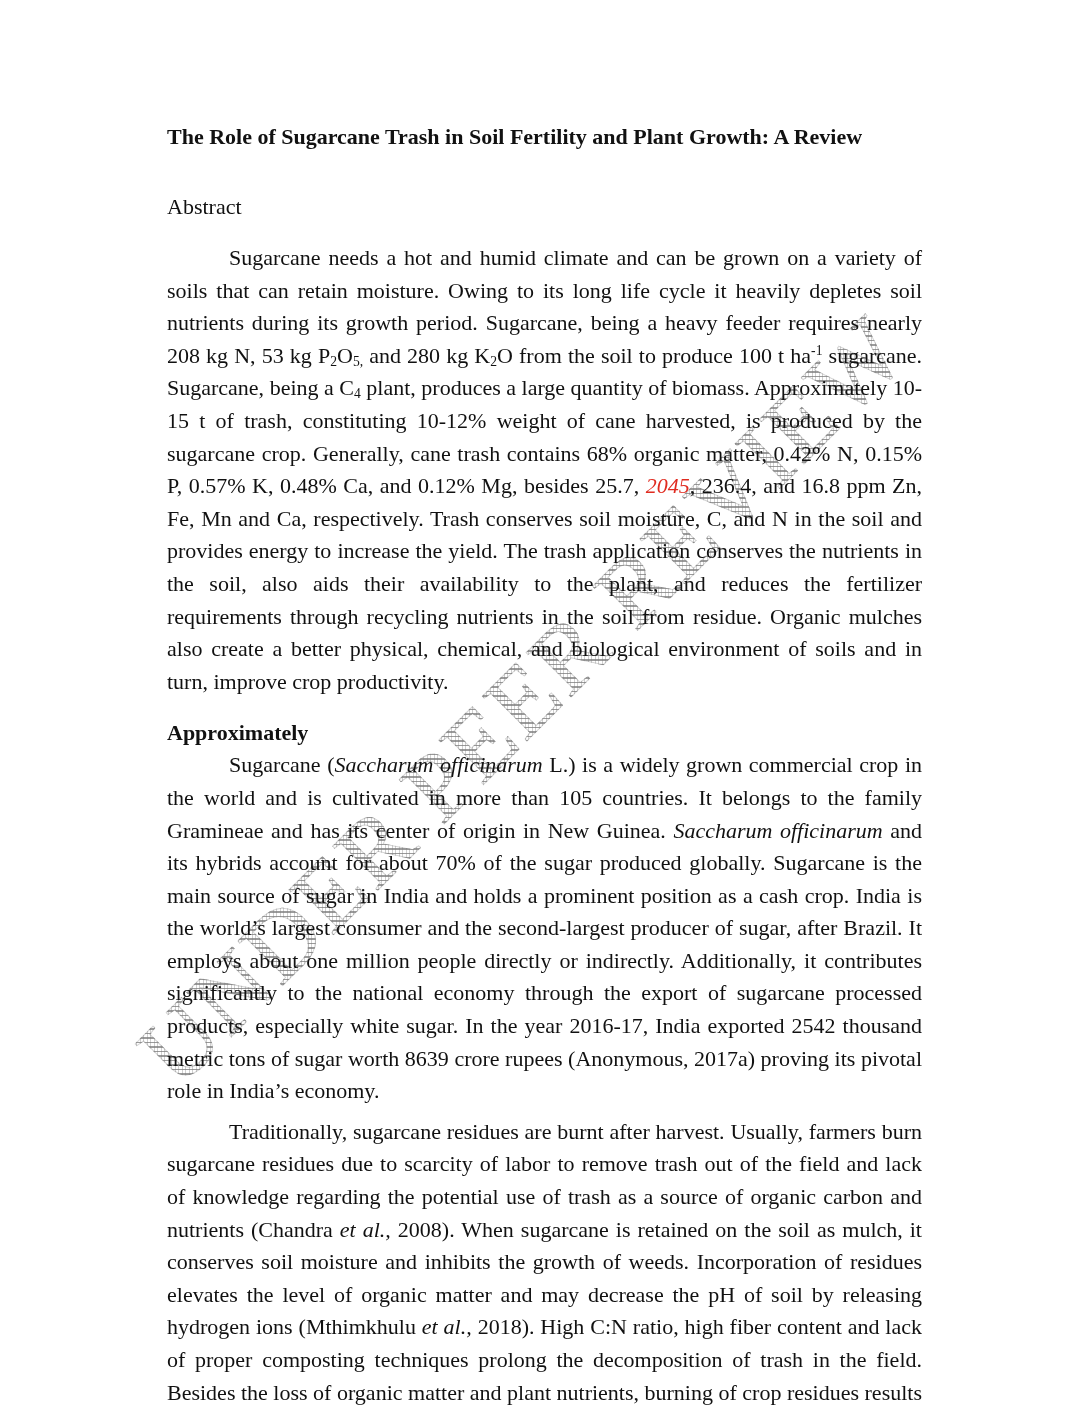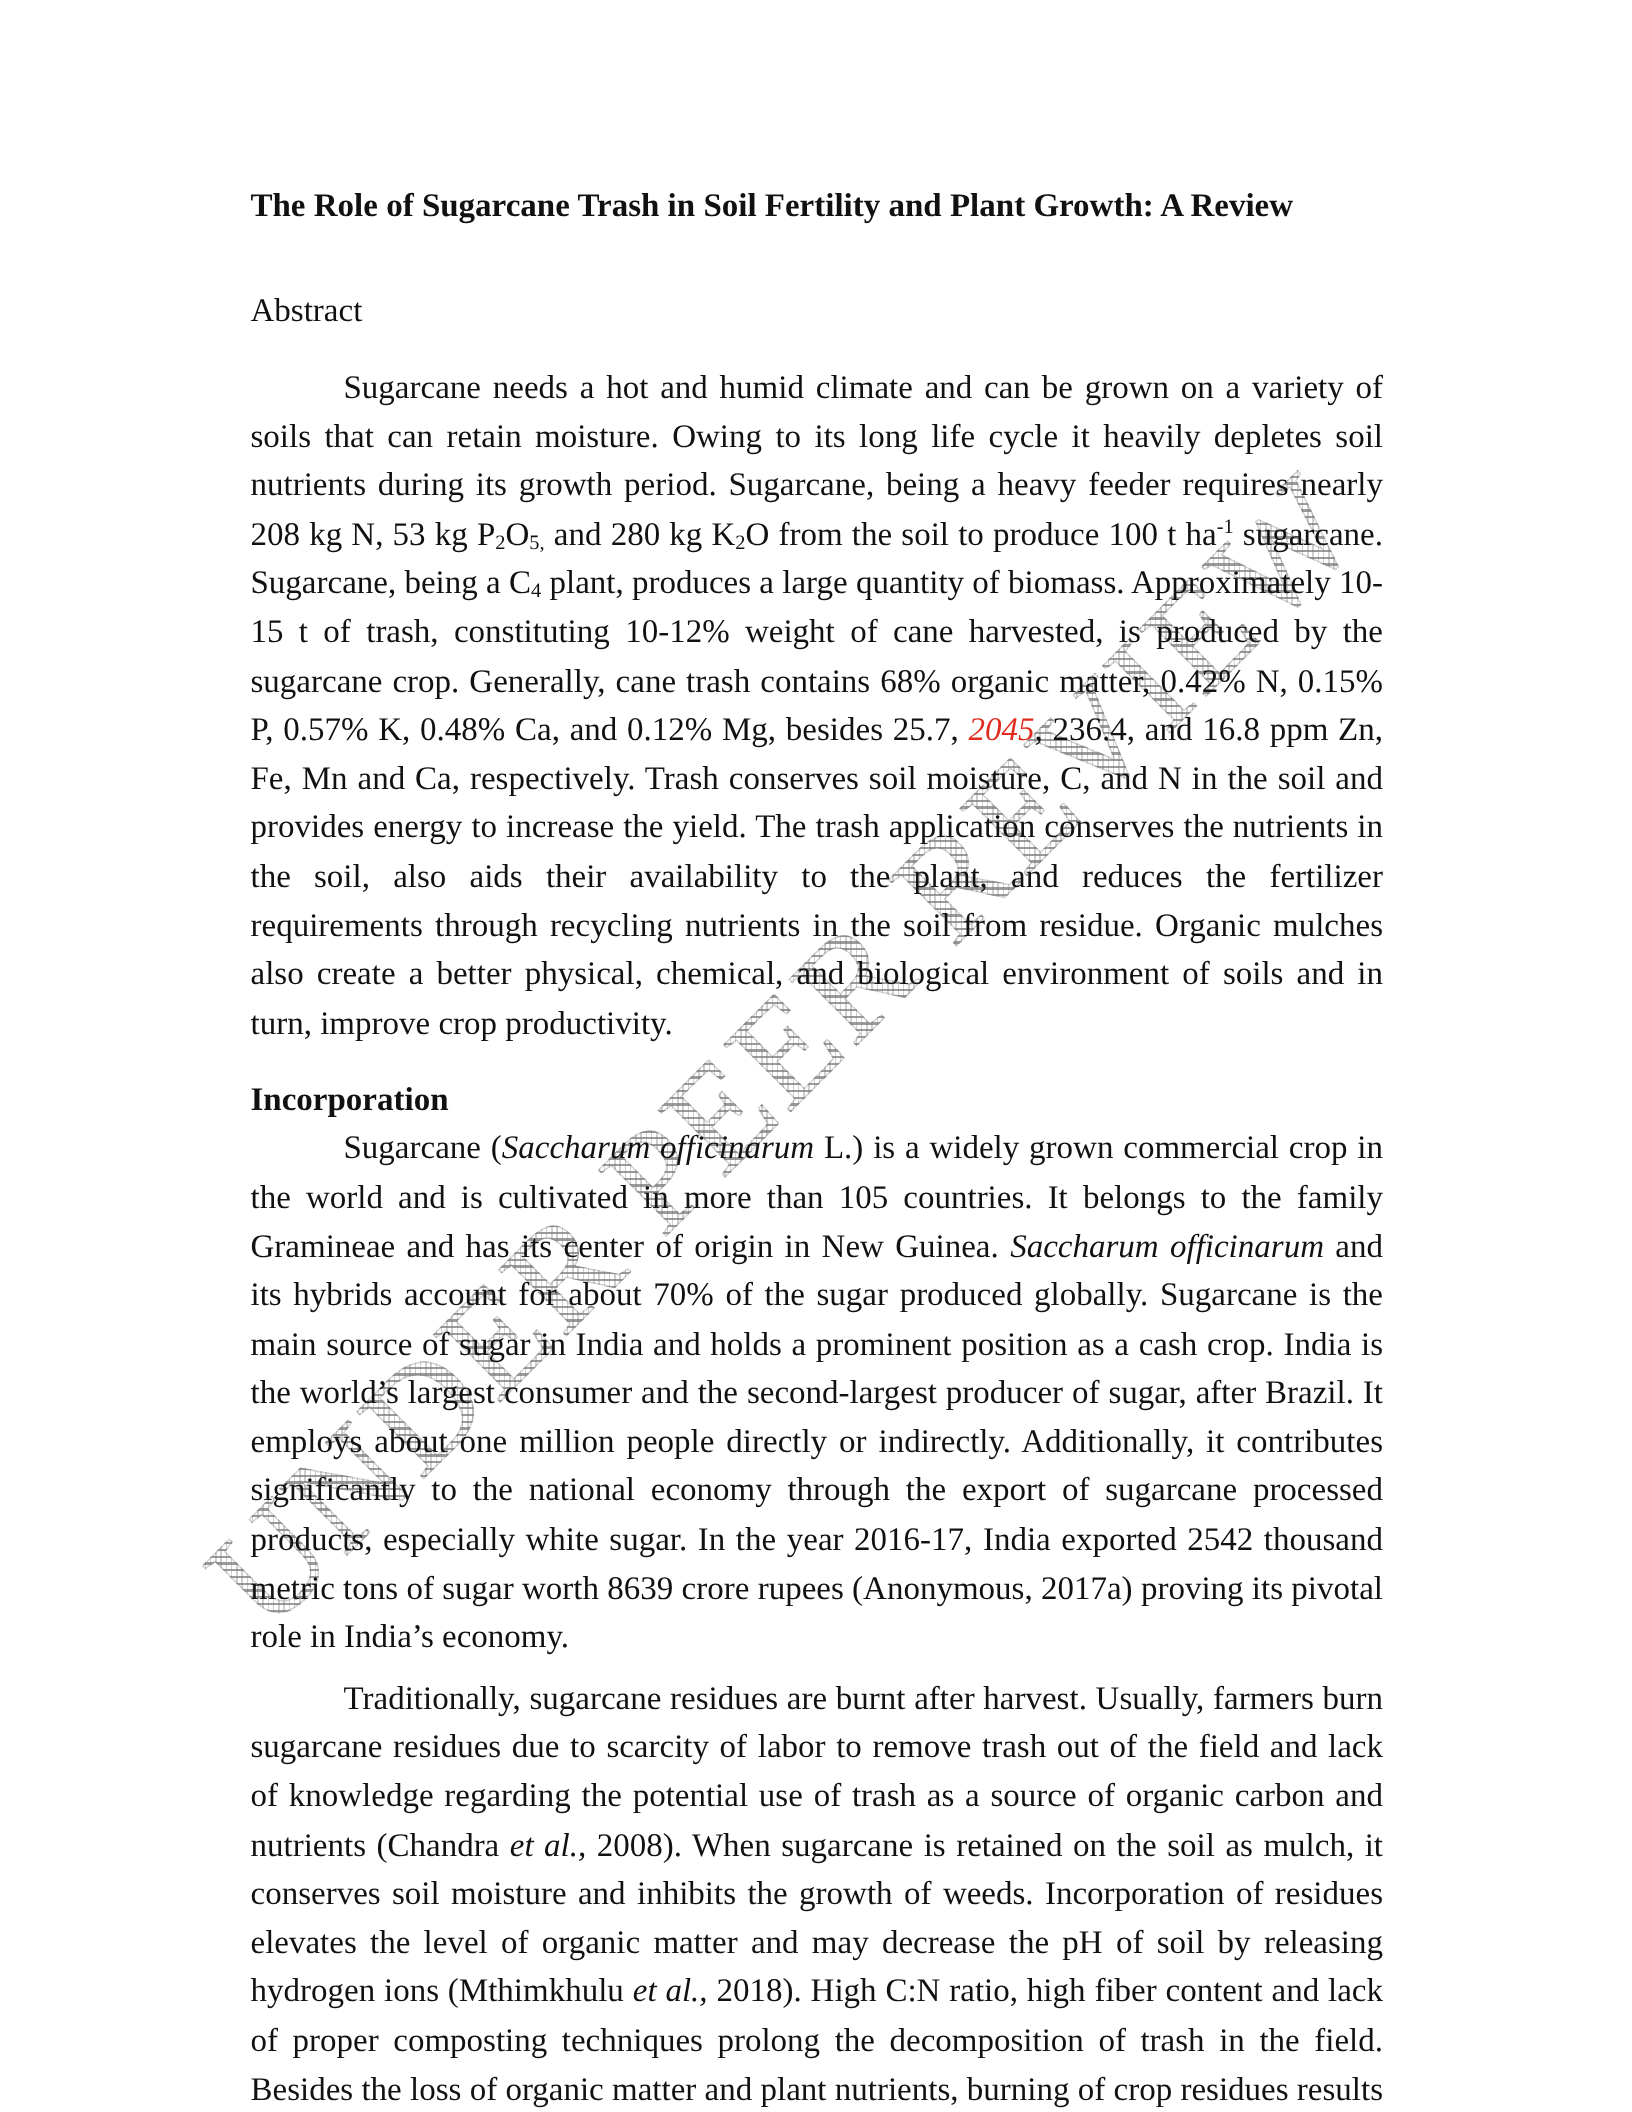--- a/index.html
+++ b/index.html
@@ -90,20 +90,20 @@
   <div class="watermark">UNDER PEER REVIEW</div>
 
   <div class="content">
 
     <h1 class="title">The Role of Sugarcane Trash in Soil Fertility and Plant Growth: A Review</h1>
 
     <h2 class="section-heading abstract-h">Abstract</h2>
 
     <p class="para abstract-p"><span>Sugarcane needs a hot and humid climate and can be grown on a variety of soils that can retain moisture. Owing to its long life cycle it heavily depletes soil nutrients during its growth period. Sugarcane, being a heavy feeder requires nearly 208 kg N, 53 kg P</span><sub>2</sub><span>O</span><sub>5,</sub><span> and 280 kg K</span><sub>2</sub><span>O from the soil to produce 100 t ha</span><sup>-1</sup><span> sugarcane. Sugarcane, being a C</span><sub>4</sub><span> plant, produces a large quantity of biomass. Approximately 10-15 t of trash, constituting 10-12% weight of cane harvested, is produced by the sugarcane crop. Generally, cane trash contains 68% organic matter, 0.42% N, 0.15% P, 0.57% K, 0.48% Ca, and 0.12% Mg, besides 25.7, </span><span class="red-text">2045</span><span>, 236.4, and 16.8 ppm Zn, Fe, Mn and Ca, respectively. Trash conserves soil moisture, C, and N in the soil and provides energy to increase the yield. The trash application conserves the nutrients in the soil, also aids their availability to the plant, and reduces the fertilizer requirements through recycling nutrients in the soil from residue. Organic mulches also create a better physical, chemical, and biological environment of soils and in turn, improve crop productivity.</span></p>
 
-    <h2 class="section-heading intro-h">Incorporation</h2>
+    <h2 class="section-heading intro-h">Approximately</h2>
 
     <p class="para intro-p1"><span>Sugarcane (</span><i>Saccharum officinarum</i><span> L.) is a widely grown commercial crop in the world and is cultivated in more than 105 countries. It belongs to the family Gramineae and has its center of origin in New Guinea. </span><i>Saccharum officinarum</i><span> and its hybrids account for about 70% of the sugar produced globally. Sugarcane is the main source of sugar in India and holds a prominent position as a cash crop. India is the world’s largest consumer and the second-largest producer of sugar, after Brazil. It employs about one million people directly or indirectly. Additionally, it contributes significantly to the national economy through the export of sugarcane processed products, especially white sugar. In the year 2016-17, India exported 2542 thousand metric tons of sugar worth 8639 crore rupees (Anonymous, 2017a) proving its pivotal role in India’s economy.</span></p>
 
     <p class="para intro-p2"><span>Traditionally, sugarcane residues are burnt after harvest. Usually, farmers burn sugarcane residues due to scarcity of labor to remove trash out of the field and lack of knowledge regarding the potential use of trash as a source of organic carbon and nutrients (Chandra </span><i>et al.,</i><span> 2008). When sugarcane is retained on the soil as mulch, it conserves soil moisture and inhibits the growth of weeds. Incorporation of residues elevates the level of organic matter and may decrease the pH of soil by releasing hydrogen ions (Mthimkhulu </span><i>et al.,</i><span> 2018). High C:N ratio, high fiber content and lack of proper composting techniques prolong the decomposition of trash in the field. Besides the loss of organic matter and plant nutrients, burning of crop residues results in atmospheric pollution due to the emission of toxic gases like methane and carbon dioxide. Disposal of crop residues by burning is often criticized because trash burning accelerates the losses of soil organic matter, increases C</span></p>
 
   </div>
 </div>
 
 </body></html>

